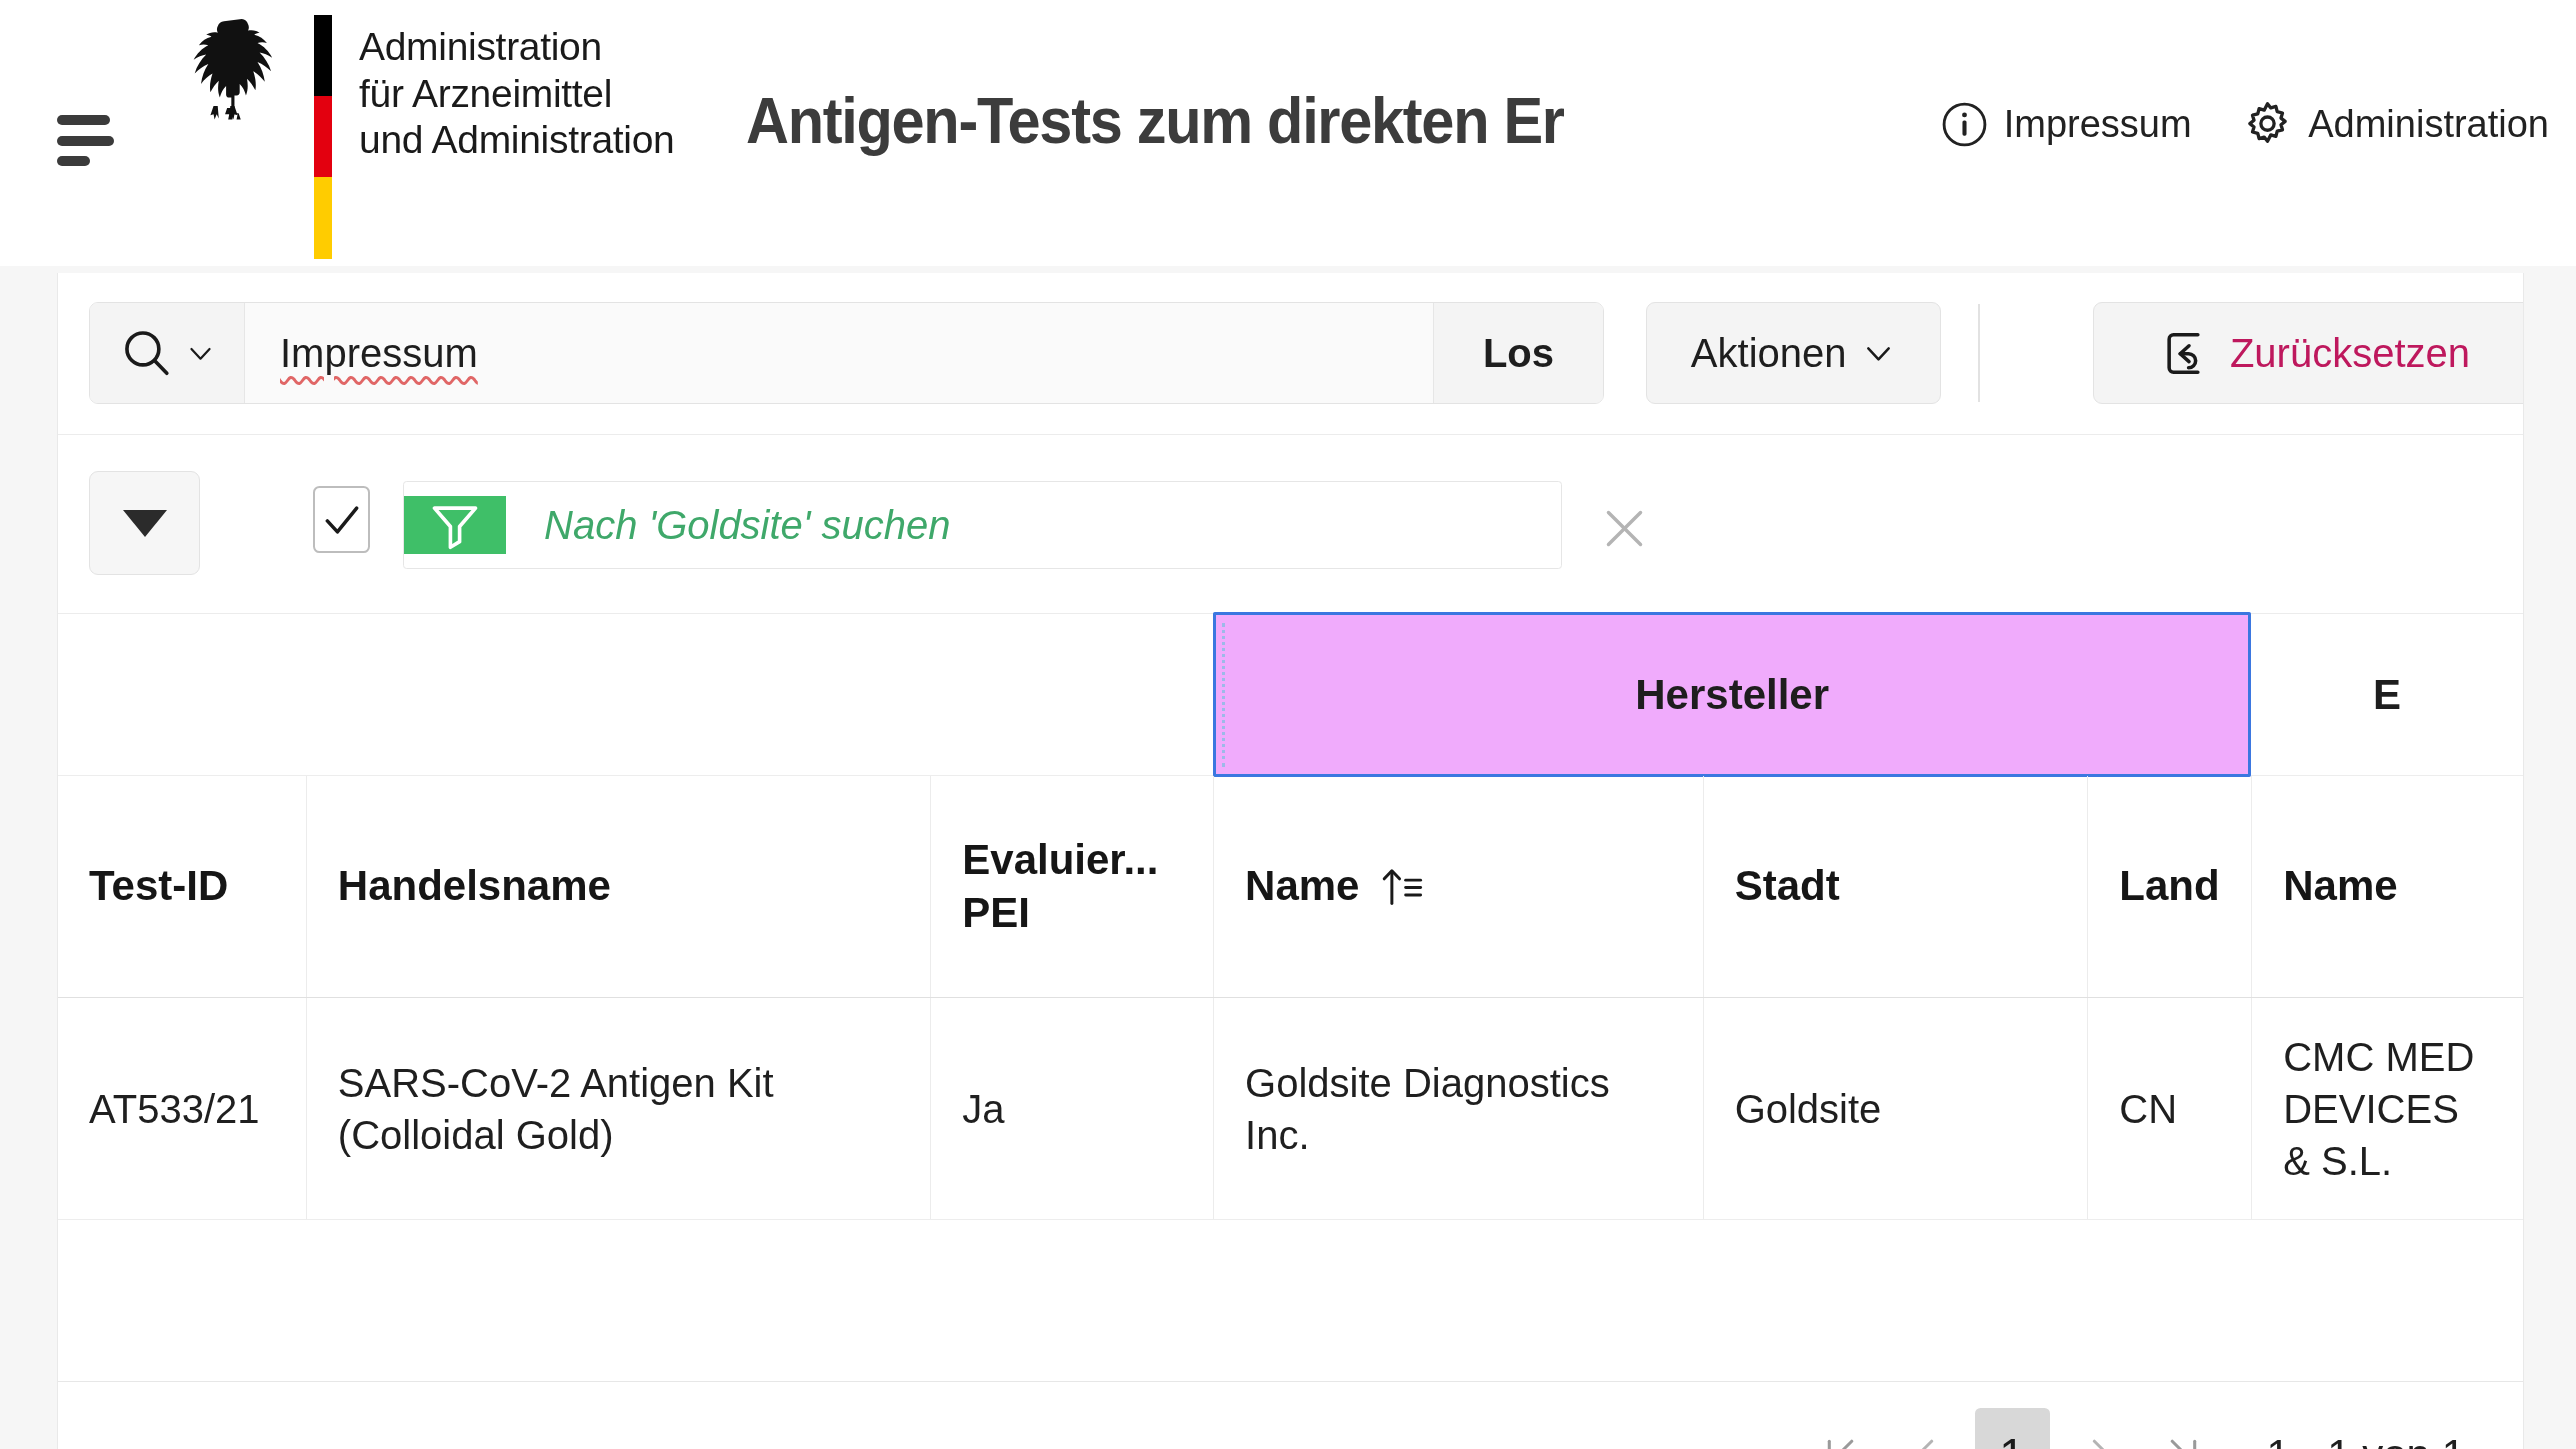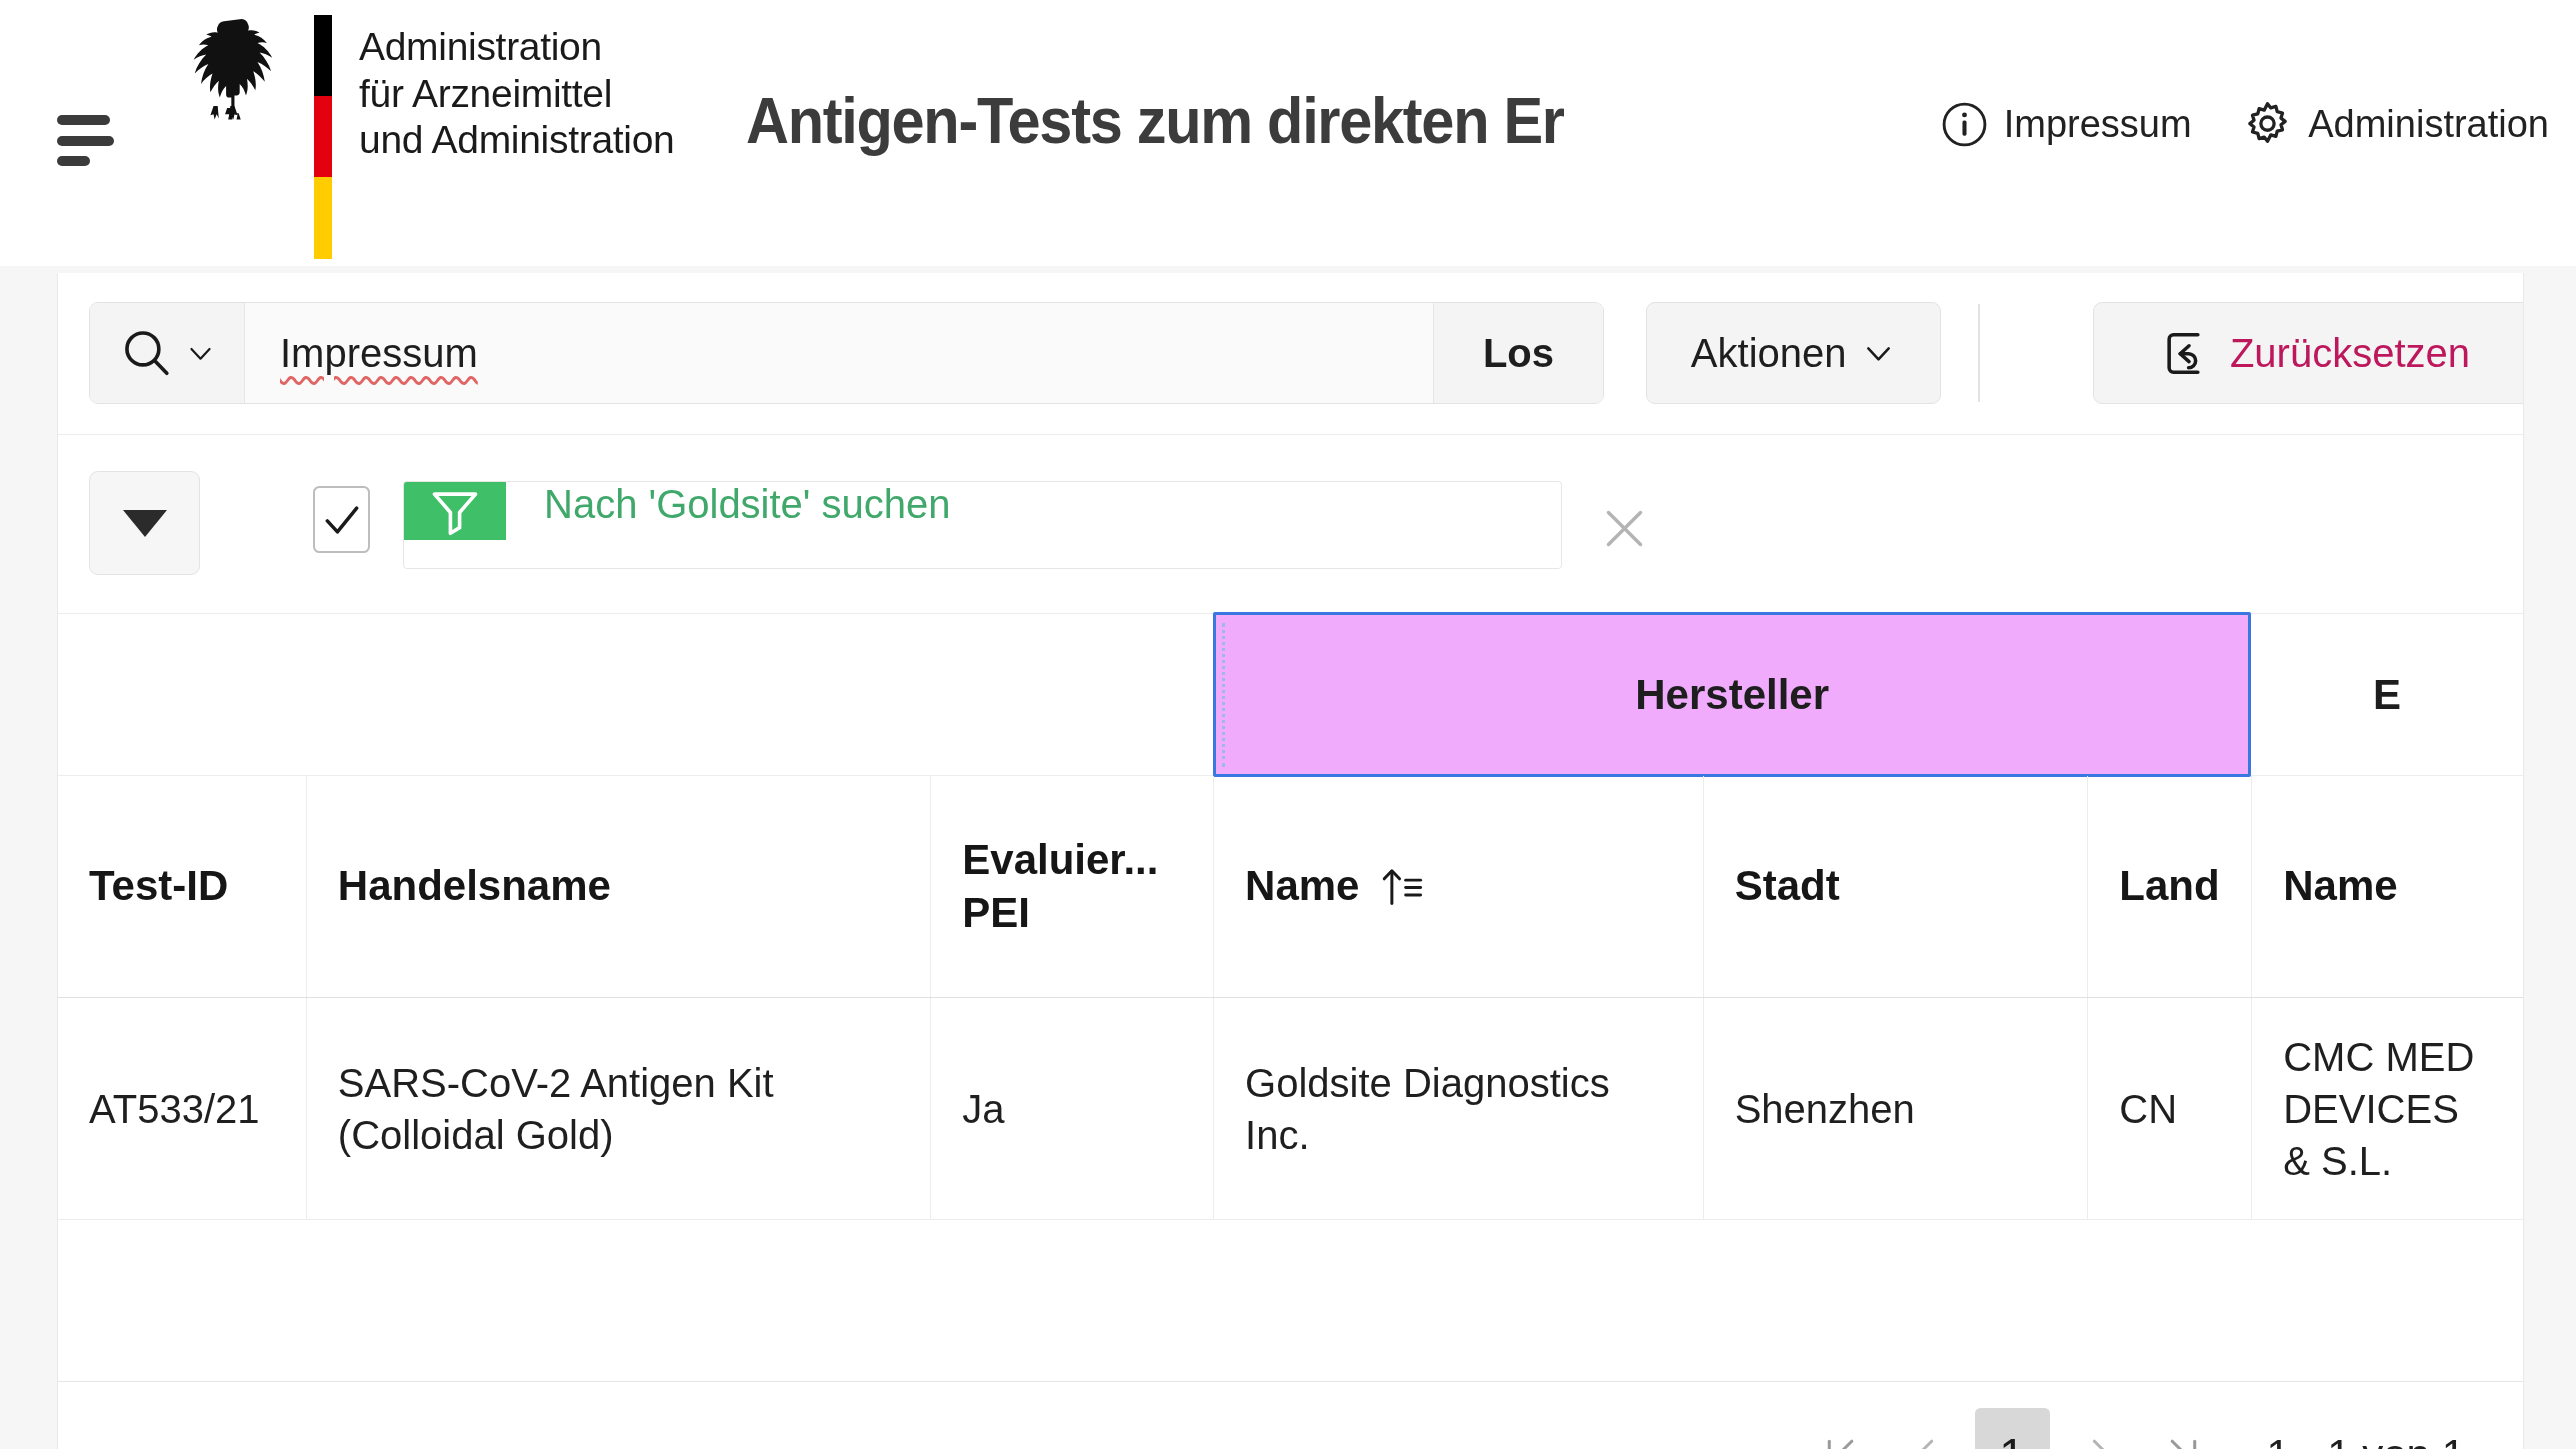--- a/index.html
+++ b/index.html
@@ -156,21 +156,21 @@
   .fr-check {
     position: absolute; left: 255px; top: 51px;
     width: 57px; height: 67px;
     background: #fff; border: 2.7px solid #bdbdbd; border-radius: 6.4px;
     display: flex; align-items: center; justify-content: center; cursor: pointer;
   }
   .fr-chip {
     position: absolute; left: 345px; top: 46px;
     width: 1159px; height: 88px;
     background: #fff; border: 1.8px solid #e6e6e6; border-radius: 3.6px;
-    display: flex; align-items: flex-start; overflow: hidden;
+    display: flex; align-items: center; overflow: hidden; font-style: italic;
   }
   .chip-icon {
     width: 102px; background: #3fbf68;
     display: flex; align-items: center; justify-content: center; cursor: pointer;
   }
   .chip-text {
     flex: 1; display: flex; align-items: center; padding-left: 38px;
     font-size: 40px; color: #3fa86a;
   }
   .fr-close {
@@ -415,21 +415,21 @@
       <div class="th c-ename">
         <span class="th-label">Name</span>
       </div>
     </div>
 
     <div class="body-row">
       <div class="td c-testid">AT533/21</div>
       <div class="td c-handels">SARS-CoV-2 Antigen Kit (Colloidal Gold)</div>
       <div class="td c-eval">Ja</div>
       <div class="td c-name">Goldsite Diagnostics Inc.</div>
-      <div class="td c-stadt">Shenzhen</div>
+      <div class="td c-stadt">Goldsite</div>
       <div class="td c-land">CN</div>
       <div class="td c-ename">CMC MED DEVICES &amp; S.L.</div>
     </div>
 
     <div class="blank-row"></div>
   </div>
 
   <div class="pager">
     <div class="pg-btn">
       <svg width="49" height="49" viewBox="0 0 24 24">

